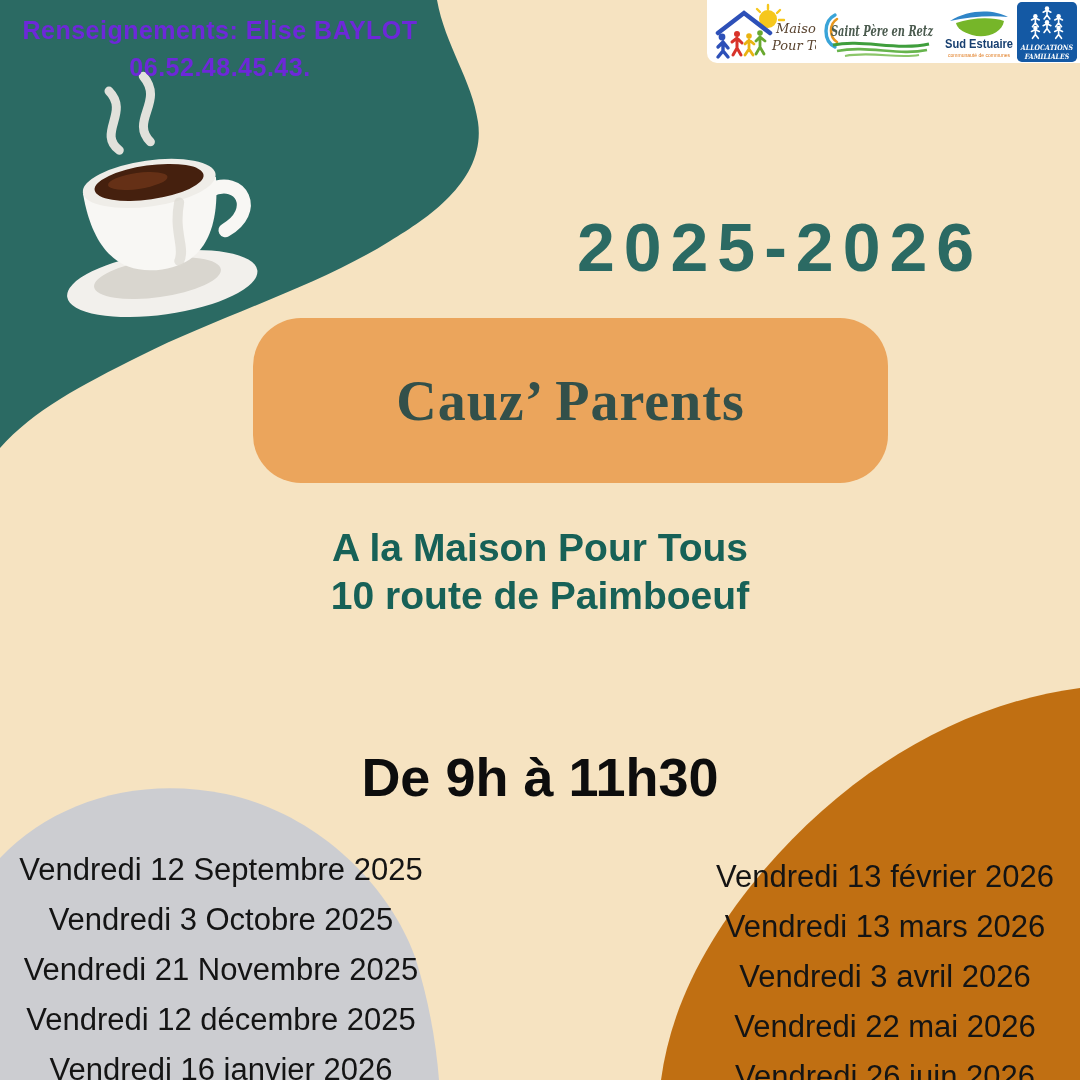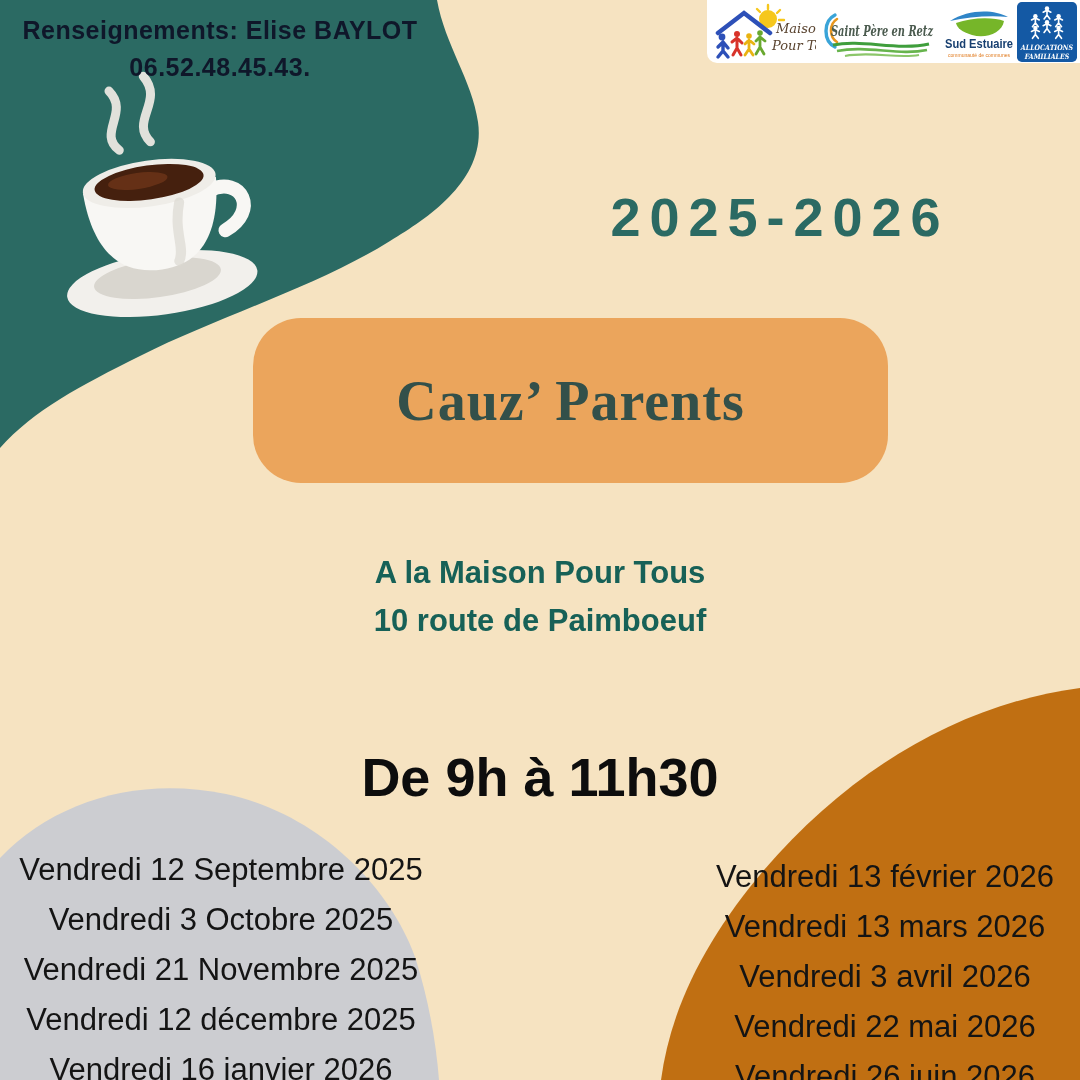--- a/index.html
+++ b/index.html
@@ -4,44 +4,44 @@
 <style>
   html,body{margin:0;padding:0;background:#777;}
   .canvas{
     position:relative;width:1080px;height:1080px;overflow:hidden;
     background:#f6e3c1;font-family:"Liberation Sans",sans-serif;
   }
   .abs{position:absolute;}
   .bg-svg{position:absolute;left:0;top:0;width:1080px;height:1080px;}
 
   
-  .contact{left:18px;top:12px;width:404px;text-align:center;color:#0f172a;
+  .contact{left:18px;top:12px;width:404px;text-align:center;color:#6d28d9;
     font-weight:bold;font-size:25px;line-height:37px;letter-spacing:.5px;}
 
   
   .free{left:438px;top:10px;width:330px;text-align:center;color:#176157;
     font-weight:bold;font-size:30px;line-height:49px;}
 
   
   .logo-strip{left:707px;top:0;width:373px;height:63px;background:#ffffff;
     border-radius:0 0 0 10px;display:flex;align-items:center;justify-content:space-between;
     padding:0 3px;box-sizing:border-box;}
   .logo-strip svg{display:block;}
 
   
-  .season{left:560px;top:186px;width:440px;text-align:center;color:#2b6a63;
-    font-weight:bold;font-size:54px;letter-spacing:9px;}
+  .season{left:560px;top:208px;width:440px;text-align:center;color:#2b6a63;
+    font-weight:bold;font-size:68px;letter-spacing:9px;}
   .title-pill{left:253px;top:318px;width:635px;height:165px;background:#ebA55C;
     border-radius:48px;display:flex;align-items:center;justify-content:center;}
   .title-text{font-family:"Liberation Serif",serif;font-size:56px;font-weight:600;
     color:#33504a;letter-spacing:1px;}
 
   
   .venue{left:290px;top:524px;width:500px;text-align:center;color:#176157;
-    font-weight:bold;font-size:31px;line-height:48px;margin-top:25px;}
+    font-weight:bold;font-size:39px;line-height:48px;}
 
   
   .desc{left:50px;top:646px;width:980px;text-align:center;color:#5d5d5d;
     font-size:27px;line-height:34px;letter-spacing:4.5px;white-space:pre-wrap;}
 
   
   .time{left:290px;top:746px;width:500px;text-align:center;color:#0d0d0d;
     font-weight:bold;font-size:54px;}
 
   

